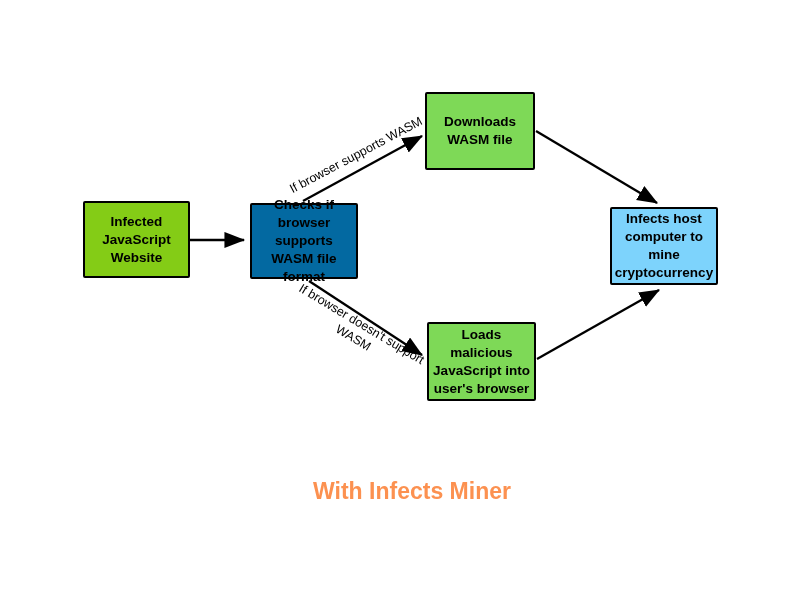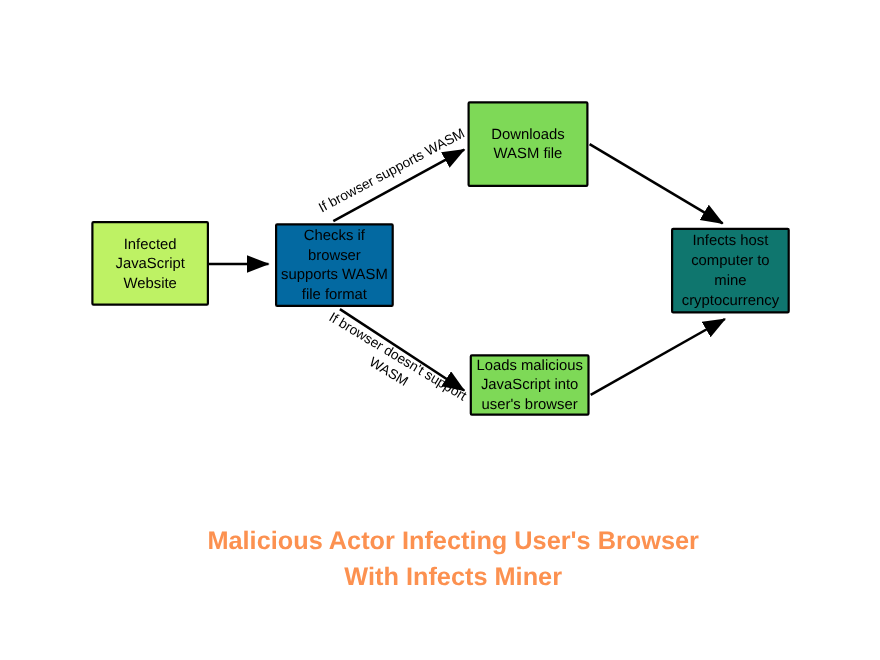--- a/index.html
+++ b/index.html
@@ -24,25 +24,26 @@
     position: absolute;
     border: 2px solid #000000;
     border-radius: 2px;
     display: flex;
     align-items: center;
     justify-content: center;
     text-align: center;
     font-size: 13.5px;
     line-height: 18px;
     color: #000000;
+    font-weight: bold;
   }
   .node-infected  { left: 83px;  top: 201px; width: 107px; height: 77px; padding: 0 2px; }
   .node-checks    { left: 250px; top: 203px; width: 108px; height: 76px; padding: 0 2px; }
   .node-downloads { left: 425px; top: 92px;  width: 110px; height: 78px; padding: 0 9px; }
-  .node-loads     { left: 427px; top: 322px; width: 109px; height: 56px; padding: 0 1px; }
+  .node-loads     { left: 427px; top: 322px; width: 109px; height: 79px; padding: 0 1px; }
   .node-infects   { left: 610px; top: 207px; width: 108px; height: 78px; padding: 0 2px; }
   .edge-label {
     position: absolute;
     font-size: 12.5px;
     line-height: 16px;
     color: #000000;
     text-align: center;
     white-space: normal;
   }
   .edge-label-top {
@@ -73,32 +74,31 @@
         <path d="M0,0 L9,3.5 L0,7 Z" fill="#000000"></path>
       </marker>
     </defs>
     <line x1="190" y1="240" x2="244" y2="240" stroke="#000000" stroke-width="2.3" marker-end="url(#arrowhead)"></line>
     <line x1="303" y1="201" x2="422" y2="136" stroke="#000000" stroke-width="2.3" marker-end="url(#arrowhead)"></line>
     <line x1="309" y1="281" x2="422" y2="355" stroke="#000000" stroke-width="2.3" marker-end="url(#arrowhead)"></line>
     <line x1="536" y1="131" x2="657" y2="203" stroke="#000000" stroke-width="2.3" marker-end="url(#arrowhead)"></line>
     <line x1="537" y1="359" x2="659" y2="290" stroke="#000000" stroke-width="2.3" marker-end="url(#arrowhead)"></line>
   </svg>
 
-  <div class="node node-infected" style="background-color: #bef264;">Infected JavaScript Website</div>
+  <div class="node node-infected" style="background-color: #84cc16;">Infected JavaScript Website</div>
 
   <div class="node node-checks" style="background-color: #0369a1;">Checks if browser supports WASM file format</div>
 
   <div class="node node-downloads" style="background-color: rgb(126, 217, 87);">Downloads WASM file</div>
 
   <div class="node node-loads" style="background-color: rgb(126, 217, 87);">Loads malicious JavaScript into user's browser</div>
 
-  <div class="node node-infects" style="background-color: #0f766e;">Infects host computer to mine cryptocurrency</div>
+  <div class="node node-infects" style="background-color: #7dd3fc;">Infects host computer to mine cryptocurrency</div>
 
   <div class="edge-label edge-label-top">If browser supports WASM</div>
 
   <div class="edge-label edge-label-bottom">If browser doesn't support WASM</div>
 
   <div class="diagram-title" style="color: rgb(252, 145, 80);">
-    <div>Malicious Actor Infecting User's Browser</div>
     <div>With Infects Miner</div>
   </div>
 
 </div>
 
 </body></html>

